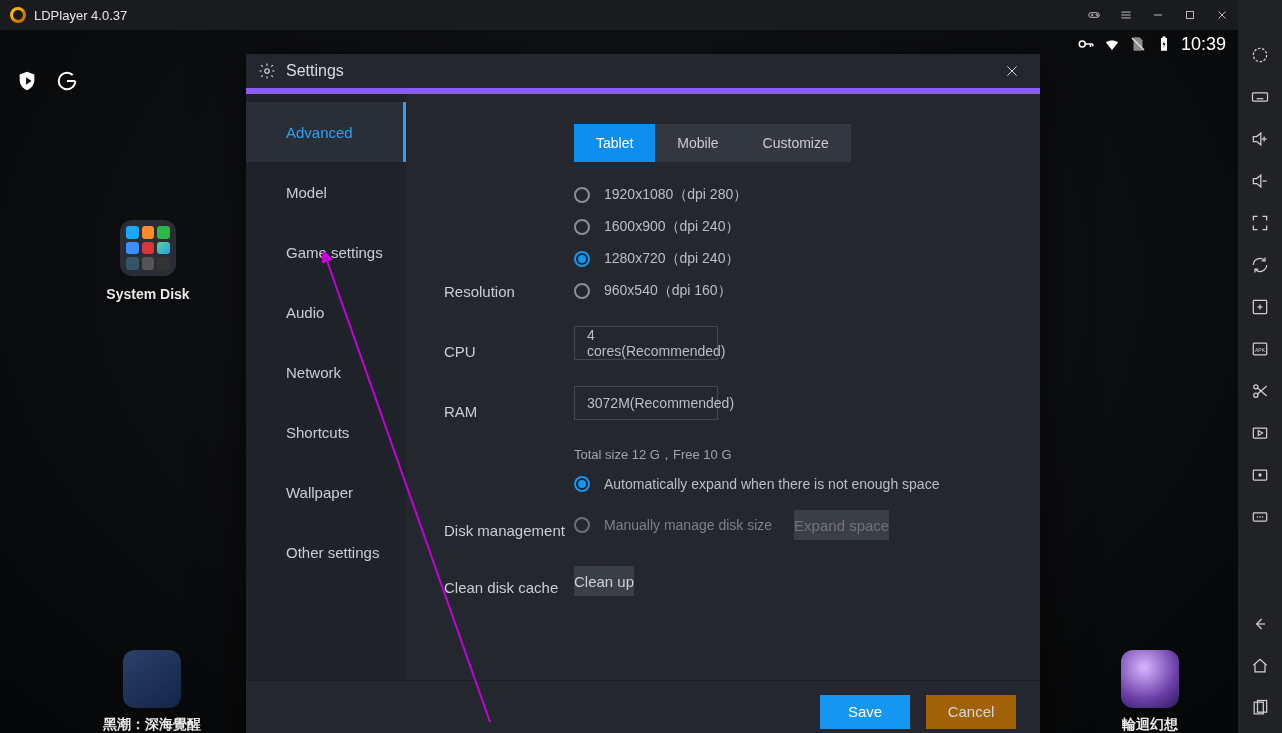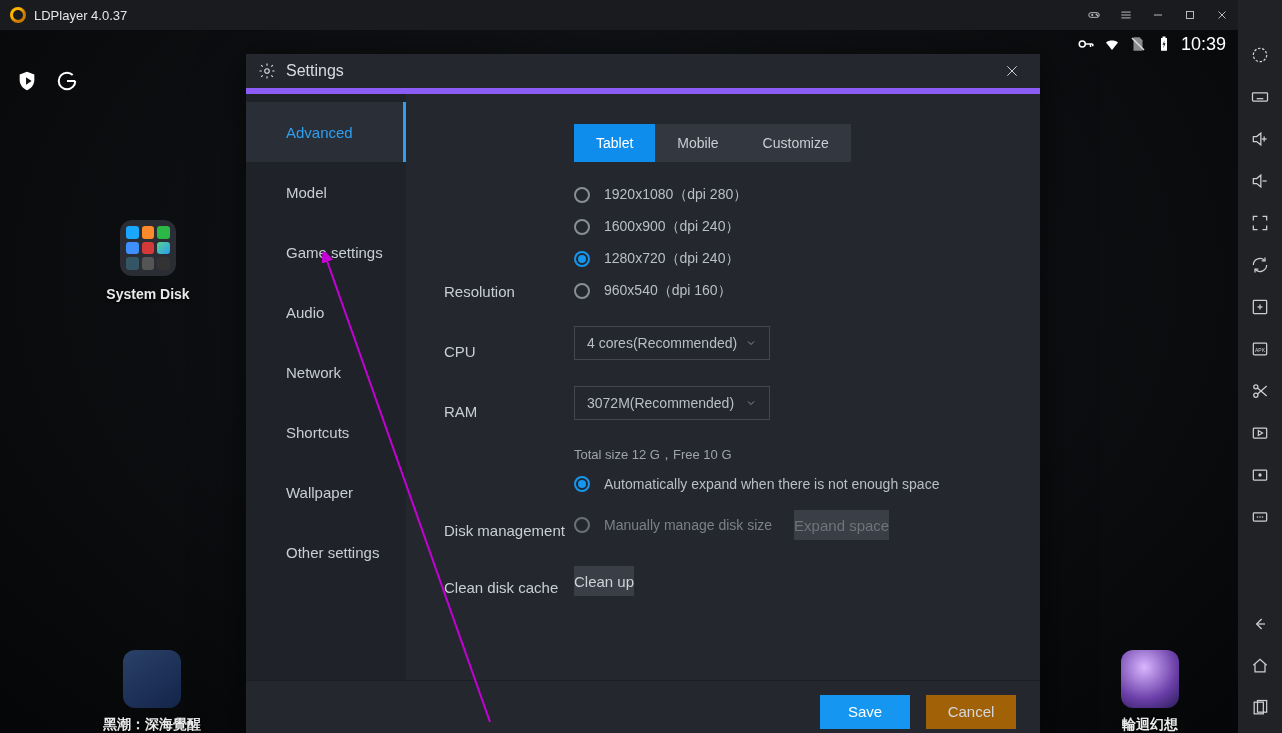--- a/index.html
+++ b/index.html
@@ -103,21 +103,21 @@
 
   .radios{display:flex;flex-direction:column;gap:14px;padding-top:2px;}
   .radio{display:flex;align-items:center;gap:14px;font-size:14px;color:#b9bfc6;cursor:pointer;}
   .radio .dot{width:16px;height:16px;border-radius:50%;border:2px solid #8a8f97;display:inline-block;position:relative;}
   .radio.sel .dot{border-color:#1596f0;}
   .radio.sel .dot::after{content:"";position:absolute;inset:2px;border-radius:50%;background:#1596f0;}
   .radio.muted{color:#7b8088;}
   .radio.muted .dot{border-color:#6b7078;}
 
   .dd{
-    width:196px;height:34px;border:1px solid #43474f;background:transparent;display:flex;align-items:center;
+    width:144px;height:34px;border:1px solid #43474f;background:transparent;display:flex;align-items:center;
     padding:0 12px;font-size:14px;color:#b9bfc6;justify-content:space-between;cursor:pointer;
   }
   .dd svg{width:12px;height:12px;stroke:#8a8f97;fill:none;stroke-width:2;}
 
   .disk-note{font-size:13px;color:#9fa4ab;margin-bottom:12px;}
   .btn-flat{
     background:#3a3e46;border:none;color:#cdd1d8;font-size:15px;height:30px;padding:0 0;cursor:pointer;
   }
   .btn-flat.disabled{color:#6f747b;cursor:default;}
 

